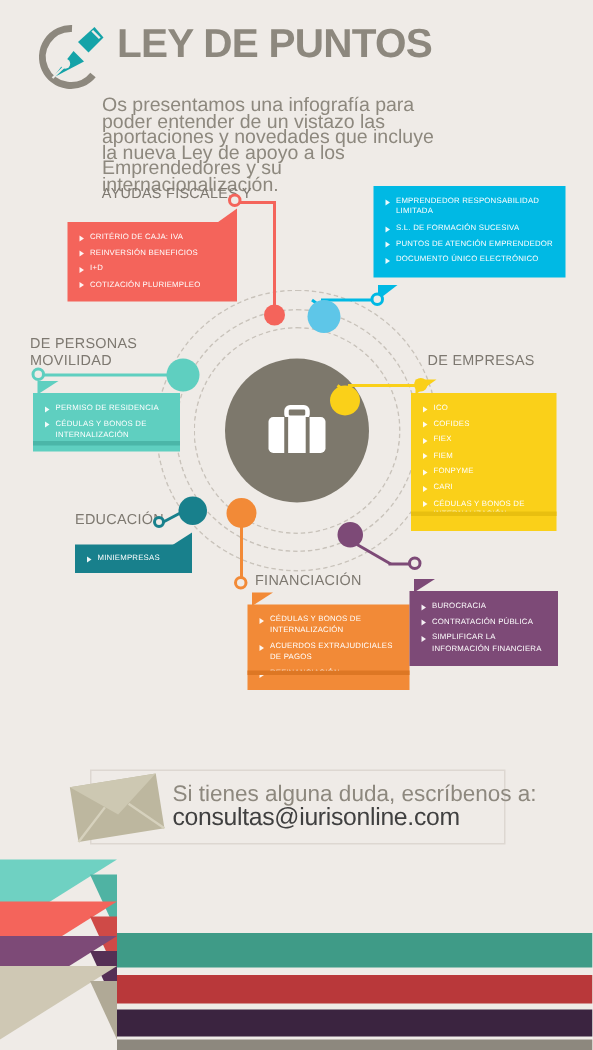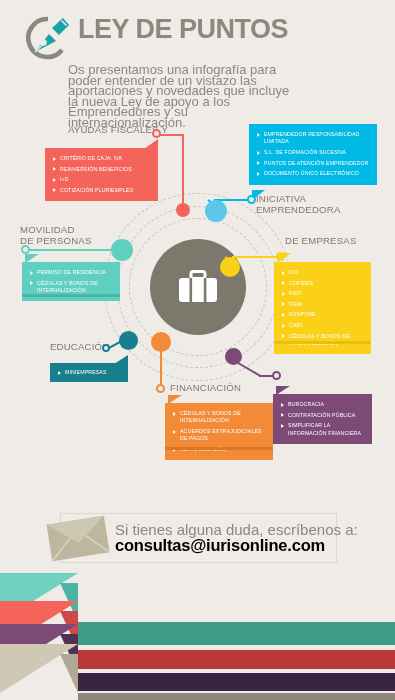--- a/index.html
+++ b/index.html
@@ -37,21 +37,21 @@
   .line{position:absolute;}
   .bigdot{position:absolute;border-radius:50%;}
 
   
   .center-circle{position:absolute;border-radius:50%;background:#7d786c;}
   .dring{position:absolute;border-radius:50%;border:1px dashed #c9c3bb;box-sizing:border-box;}
 
   
   .mailbox{position:absolute;box-sizing:border-box;border:1px solid #ddd7d1;}
   .mail-small{position:absolute;font-size:15px;color:#8d887e;}
-  .mail-big{position:absolute;font-size:16.5px;color:#000000;font-weight:bold;letter-spacing:-.2px;}
+  .mail-big{position:absolute;font-size:16.5px;color:#404040;font-weight:normal;letter-spacing:-.2px;}
 
   
   .ribbon{position:absolute;left:78px;right:0;}
   .fold{position:absolute;width:0;height:0;}
 </style>
 </head>
 <body>
 
 <div class="stage">
 
@@ -100,32 +100,28 @@
   </div>
   <div class="tail" style="left:144px;top:139px;border-left:14px solid transparent;border-bottom:10px solid #f4645b;"></div>
 
   <div class="box" style="left:249px;top:124px;width:128px;background:#00b9e4;">
     <div class="li">EMPRENDEDOR RESPONSABILIDAD LIMITADA</div>
     <div class="li">S.L. DE FORMACIÓN SUCESIVA</div>
     <div class="li">PUNTOS DE ATENCIÓN EMPRENDEDOR</div>
     <div class="li">DOCUMENTO ÚNICO ELECTRÓNICO</div>
   </div>
   <div class="tail" style="left:252px;top:190px;border-right:13px solid transparent;border-top:10px solid #00b9e4;"></div>
-  <div class="sec-label" style="left:256px;top:193px;width:135px;">
-    <div>INICIATIVA</div>
-    <div>EMPRENDEDORA</div>
-  </div>
   <div class="line" style="left:214px;top:199px;width:38px;height:2px;background:#00b9e4;"></div>
   <div class="line" style="left:208px;top:199px;width:14px;height:2px;background:#00b9e4;transform:rotate(36deg);transform-origin:left center;"></div>
   <div class="ring-dot" style="left:247px;top:195px;width:9px;height:9px;border:2px solid #00b9e4;"></div>
   <div class="bigdot" style="left:205px;top:200px;width:22px;height:22px;background:#5ec6e8;"></div>
 
   <div class="sec-label" style="left:20px;top:224px;width:150px;">
+    <div>DE PERSONAS</div>
     <div>MOVILIDAD</div>
-    <div>DE PERSONAS</div>
   </div>
   <div class="line" style="left:26px;top:249px;width:90px;height:2px;background:#5fcfc0;"></div>
   <div class="ring-dot" style="left:21px;top:245px;width:9px;height:9px;border:2px solid #5fcfc0;"></div>
   <div class="bigdot" style="left:111px;top:239px;width:22px;height:22px;background:#5fcfc0;"></div>
   <div class="box" style="left:22px;top:262px;width:98px;background:#5fcfc0;">
     <div class="li">PERMISO DE RESIDENCIA</div>
     <div class="li">CÉDULAS Y BONOS DE INTERNALIZACIÓN</div>
   </div>
   <div class="tail" style="left:25px;top:254px;border-right:14px solid transparent;border-top:9px solid #5fcfc0;"></div>
   <div class="line" style="left:22px;top:294px;width:98px;height:3px;background:#4bb6a8;"></div>

